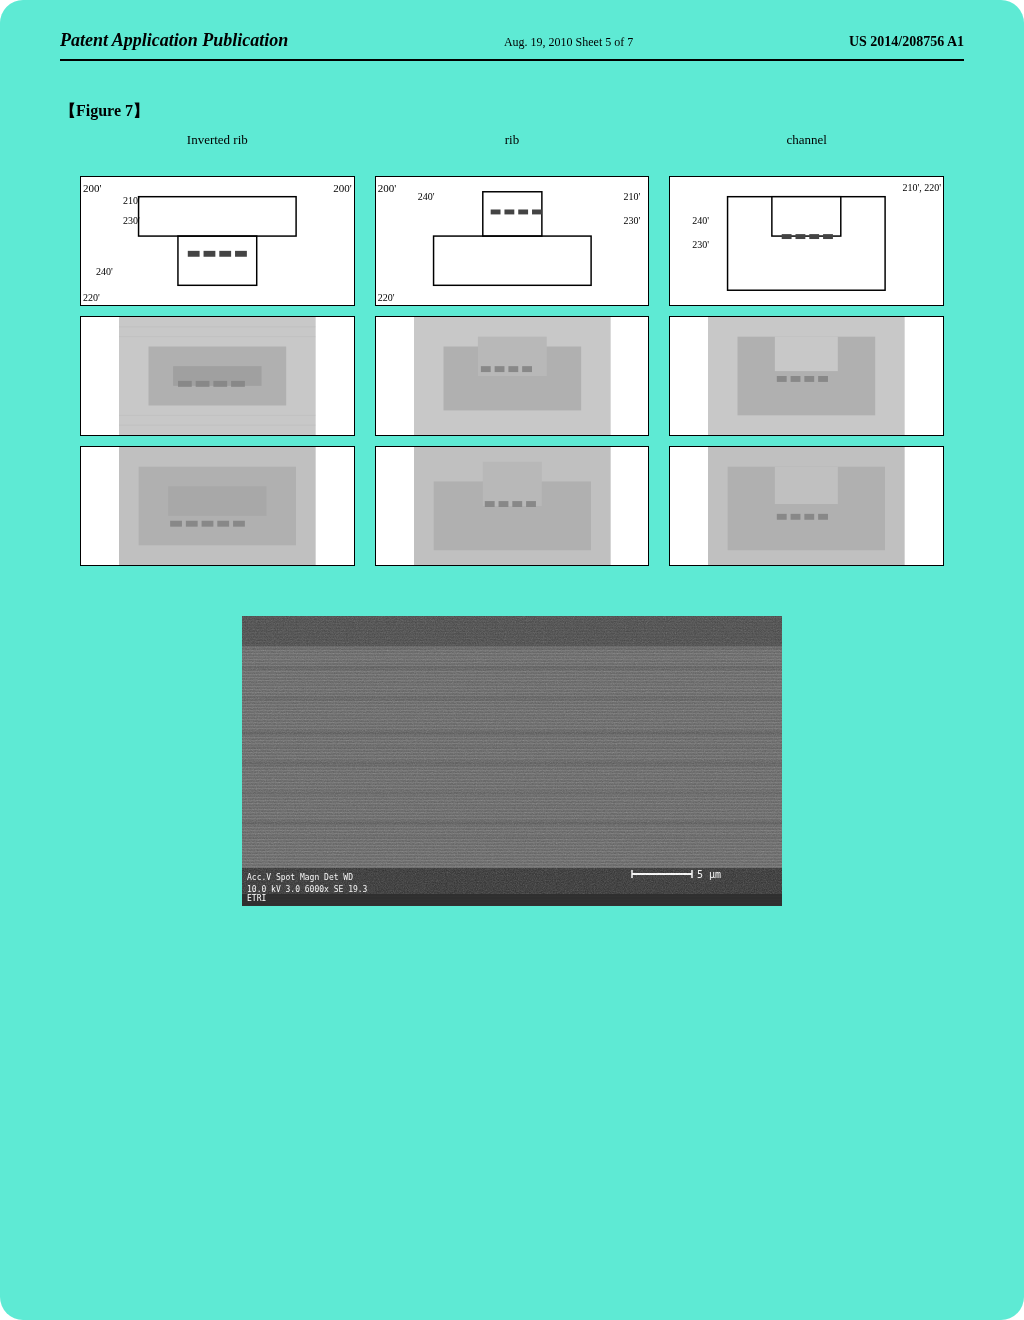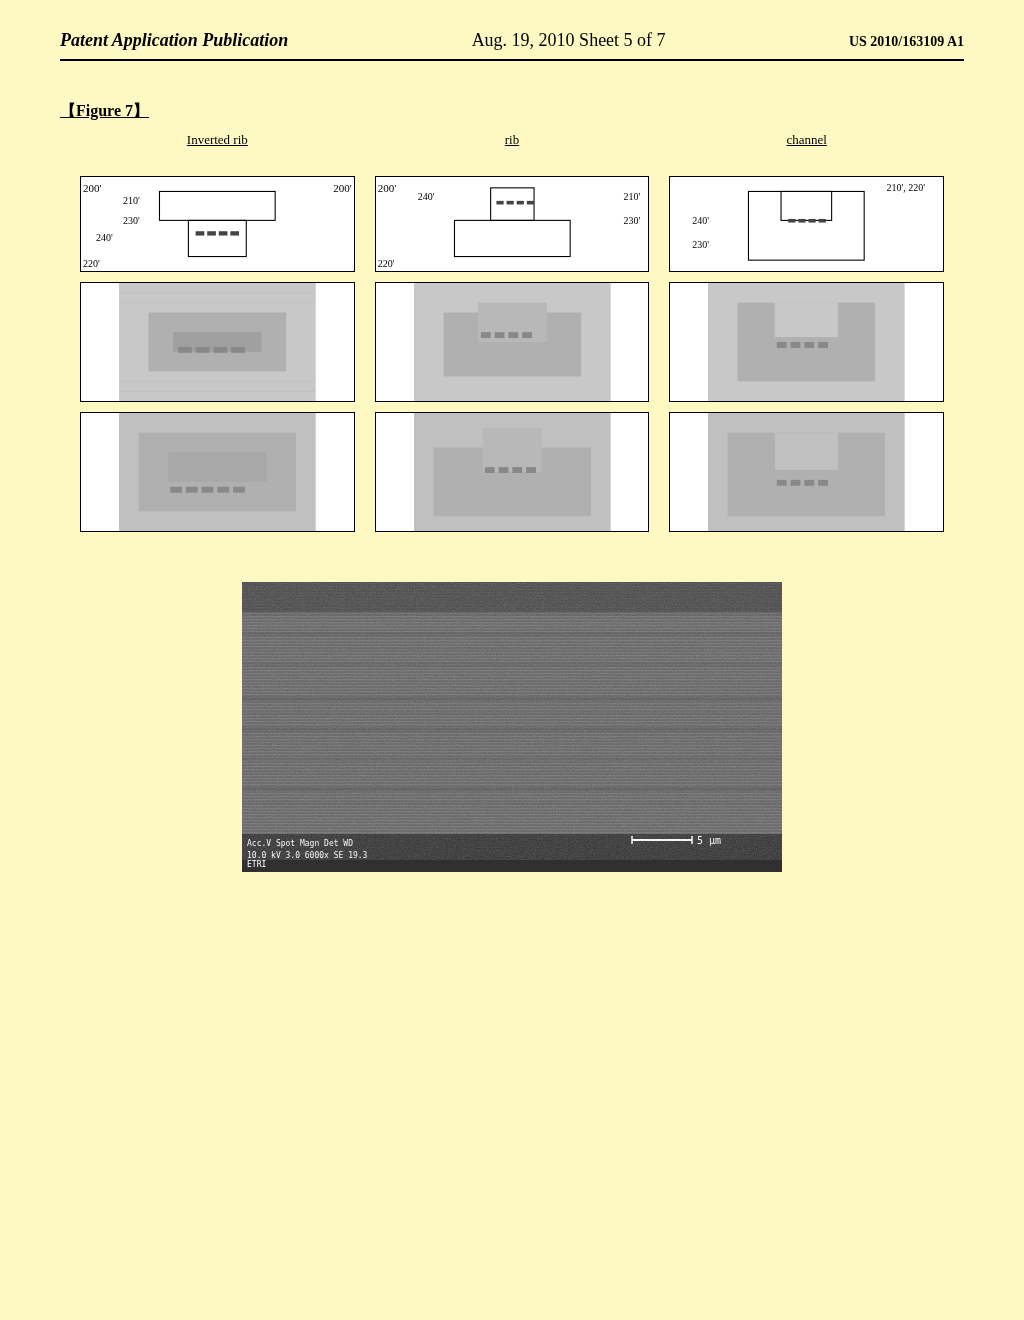--- a/index.html
+++ b/index.html
@@ -8,58 +8,58 @@
       font-family: 'Times New Roman', Times, serif;
       width: 1024px;
       min-height: 1320px;
       position: relative;
       overflow-x: hidden;
     }
 
     .page {
       width: 1024px;
       min-height: 1320px;
-      background: #fef9c3;
+      background: #5eead4;
       padding: 30px 60px;
       position: relative;
+      border-radius: 23px;
     }
 
     
     .header {
       display: flex;
       justify-content: space-between;
       align-items: baseline;
       border-bottom: 2px solid #000;
       padding-bottom: 8px;
       margin-bottom: 40px;
     }
     .header-left {
       font-size: 18px;
       font-weight: bold;
       font-style: italic;
     }
     .header-center {
-      font-size: 18px;
+      font-size: 12px;
     }
     .header-right {
       font-size: 14px;
       font-weight: bold;
     }
 
     
     .figure-label {
       font-size: 16px;
       font-weight: bold;
       margin-bottom: 10px;
     }
 
     
     .figure7-container {
       margin-bottom: 40px;
-      text-decoration: underline;
     }
 
     .figure7-grid {
       display: grid;
       grid-template-columns: 1fr 1fr 1fr;
       grid-template-rows: auto auto auto;
       gap: 10px 20px;
       padding: 10px 20px;
     }
 
@@ -71,21 +71,21 @@
       margin-bottom: 18px;
     }
     .col-label {
       font-size: 13px;
       text-align: center;
     }
 
     .diagram-cell {
       border: 1.5px solid #000;
       position: relative;
-      height: 96px;
+      height: 130px;
       background: #fff;
     }
 
     .diagram-cell.row2 {
       height: 120px;
     }
     .diagram-cell.row3 {
       height: 120px;
     }
 
@@ -116,21 +116,21 @@
 
   </style>
 </head>
 <body>
 
 <div class="page">
 
   <div class="header">
     <div class="header-left">Patent Application Publication</div>
     <div class="header-center">Aug. 19, 2010   Sheet 5 of 7</div>
-    <div class="header-right">US 2010/163109 A1</div>
+    <div class="header-right">US 2014/208756 A1</div>
   </div>
 
   <div class="figure7-container">
     <div class="figure-label">【Figure 7】</div>
 
     <div class="col-labels">
       <div class="col-label">Inverted rib</div>
       <div class="col-label">rib</div>
       <div class="col-label">channel</div>
     </div>
@@ -185,21 +185,21 @@
 
           <rect x="20" y="20" width="160" height="95" fill="none" stroke="black" stroke-width="1.5"></rect>
 
           <rect x="65" y="20" width="70" height="40" fill="white" stroke="black" stroke-width="1.5"></rect>
 
           <rect x="75" y="58" width="10" height="5" fill="#444"></rect>
           <rect x="89" y="58" width="10" height="5" fill="#444"></rect>
           <rect x="103" y="58" width="10" height="5" fill="#444"></rect>
           <rect x="117" y="58" width="10" height="5" fill="#444"></rect>
         </svg>
-        <div class="diag-label" style="top:5px;right:18px;font-size:10px;">210', 220'</div>
+        <div class="diag-label" style="top:5px;right:2px;font-size:10px;">210', 220'</div>
         <div class="diag-label" style="top:38px;left:22px;font-size:10px;">240'</div>
         <div class="diag-label" style="top:62px;left:22px;font-size:10px;">230'</div>
       </div>
 
       <div class="diagram-cell row2" style="position:relative;overflow:hidden;">
         <svg class="cell-svg" viewBox="0 0 200 120" xmlns="http://www.w3.org/2000/svg">
           <rect x="0" y="0" width="200" height="120" fill="#c8c8c8"></rect>
 
           <rect x="30" y="30" width="140" height="60" fill="#b0b0b0"></rect>
           <rect x="55" y="50" width="90" height="20" fill="#a0a0a0"></rect>

